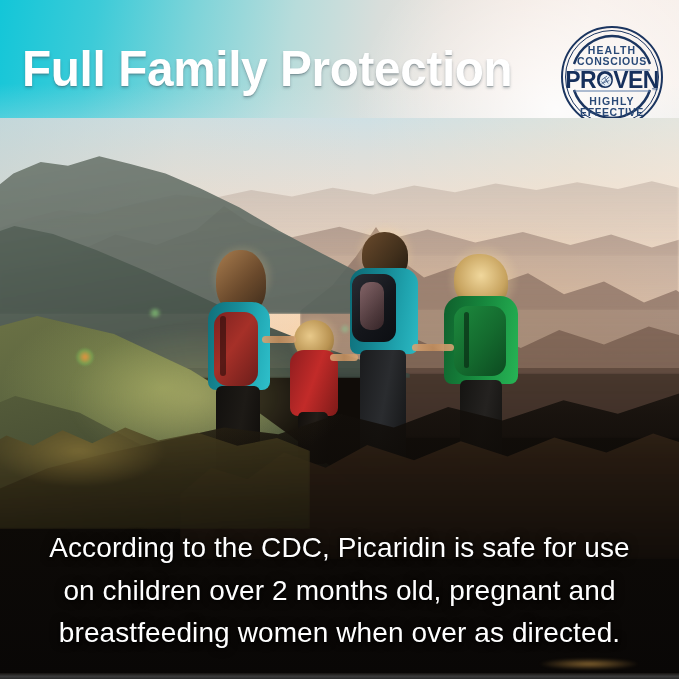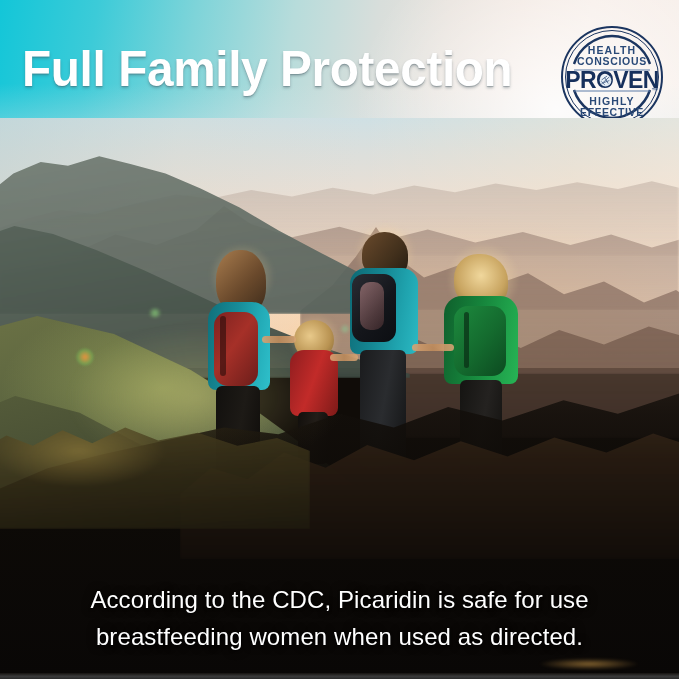--- a/index.html
+++ b/index.html
@@ -219,21 +219,21 @@
 
   
   .arm{position:absolute;height:7px;border-radius:4px;
     background:linear-gradient(90deg,rgba(214,164,116,.9),rgba(188,138,92,.95),rgba(214,164,116,.9));}
 
   
   .caption{
     position:absolute;left:0;bottom:24px;width:679px;
     text-align:center;color:#ffffff;
     font-family:"Liberation Sans Narrow","Liberation Sans",sans-serif;
-    font-weight:400;font-size:24px;line-height:1.52;
+    font-weight:400;font-size:28px;line-height:1.52;
     letter-spacing:.1px;
     text-shadow:0 1px 3px rgba(0,0,0,.85),0 0 10px rgba(0,0,0,.6);
   }
   .caption .ln{display:block;white-space:nowrap;}
   .bottom-edge{
     position:absolute;left:0;bottom:0;width:679px;height:6px;
     background:linear-gradient(180deg,#15120f 0%,#3a3a3a 55%,#2b2b2b 100%);
   }
 </style>
 </head>
@@ -345,17 +345,18 @@
     <div class="fg-grass"></div>
     <div class="fg-ember"></div>
 
     <div class="flare flare-a"></div>
     <div class="flare flare-b"></div>
     <div class="flare flare-c"></div>
   </div>
 
   <div class="caption">
     <span class="ln">According to the CDC, Picaridin is safe for use</span>
-    <span class="ln">breastfeeding women when used as directed.</span>
+    <span class="ln">on children over 2 months old, pregnant and</span>
+    <span class="ln">breastfeeding women when over as directed.</span>
   </div>
 
   <div class="bottom-edge"></div>
 </div>
 
 </body></html>

